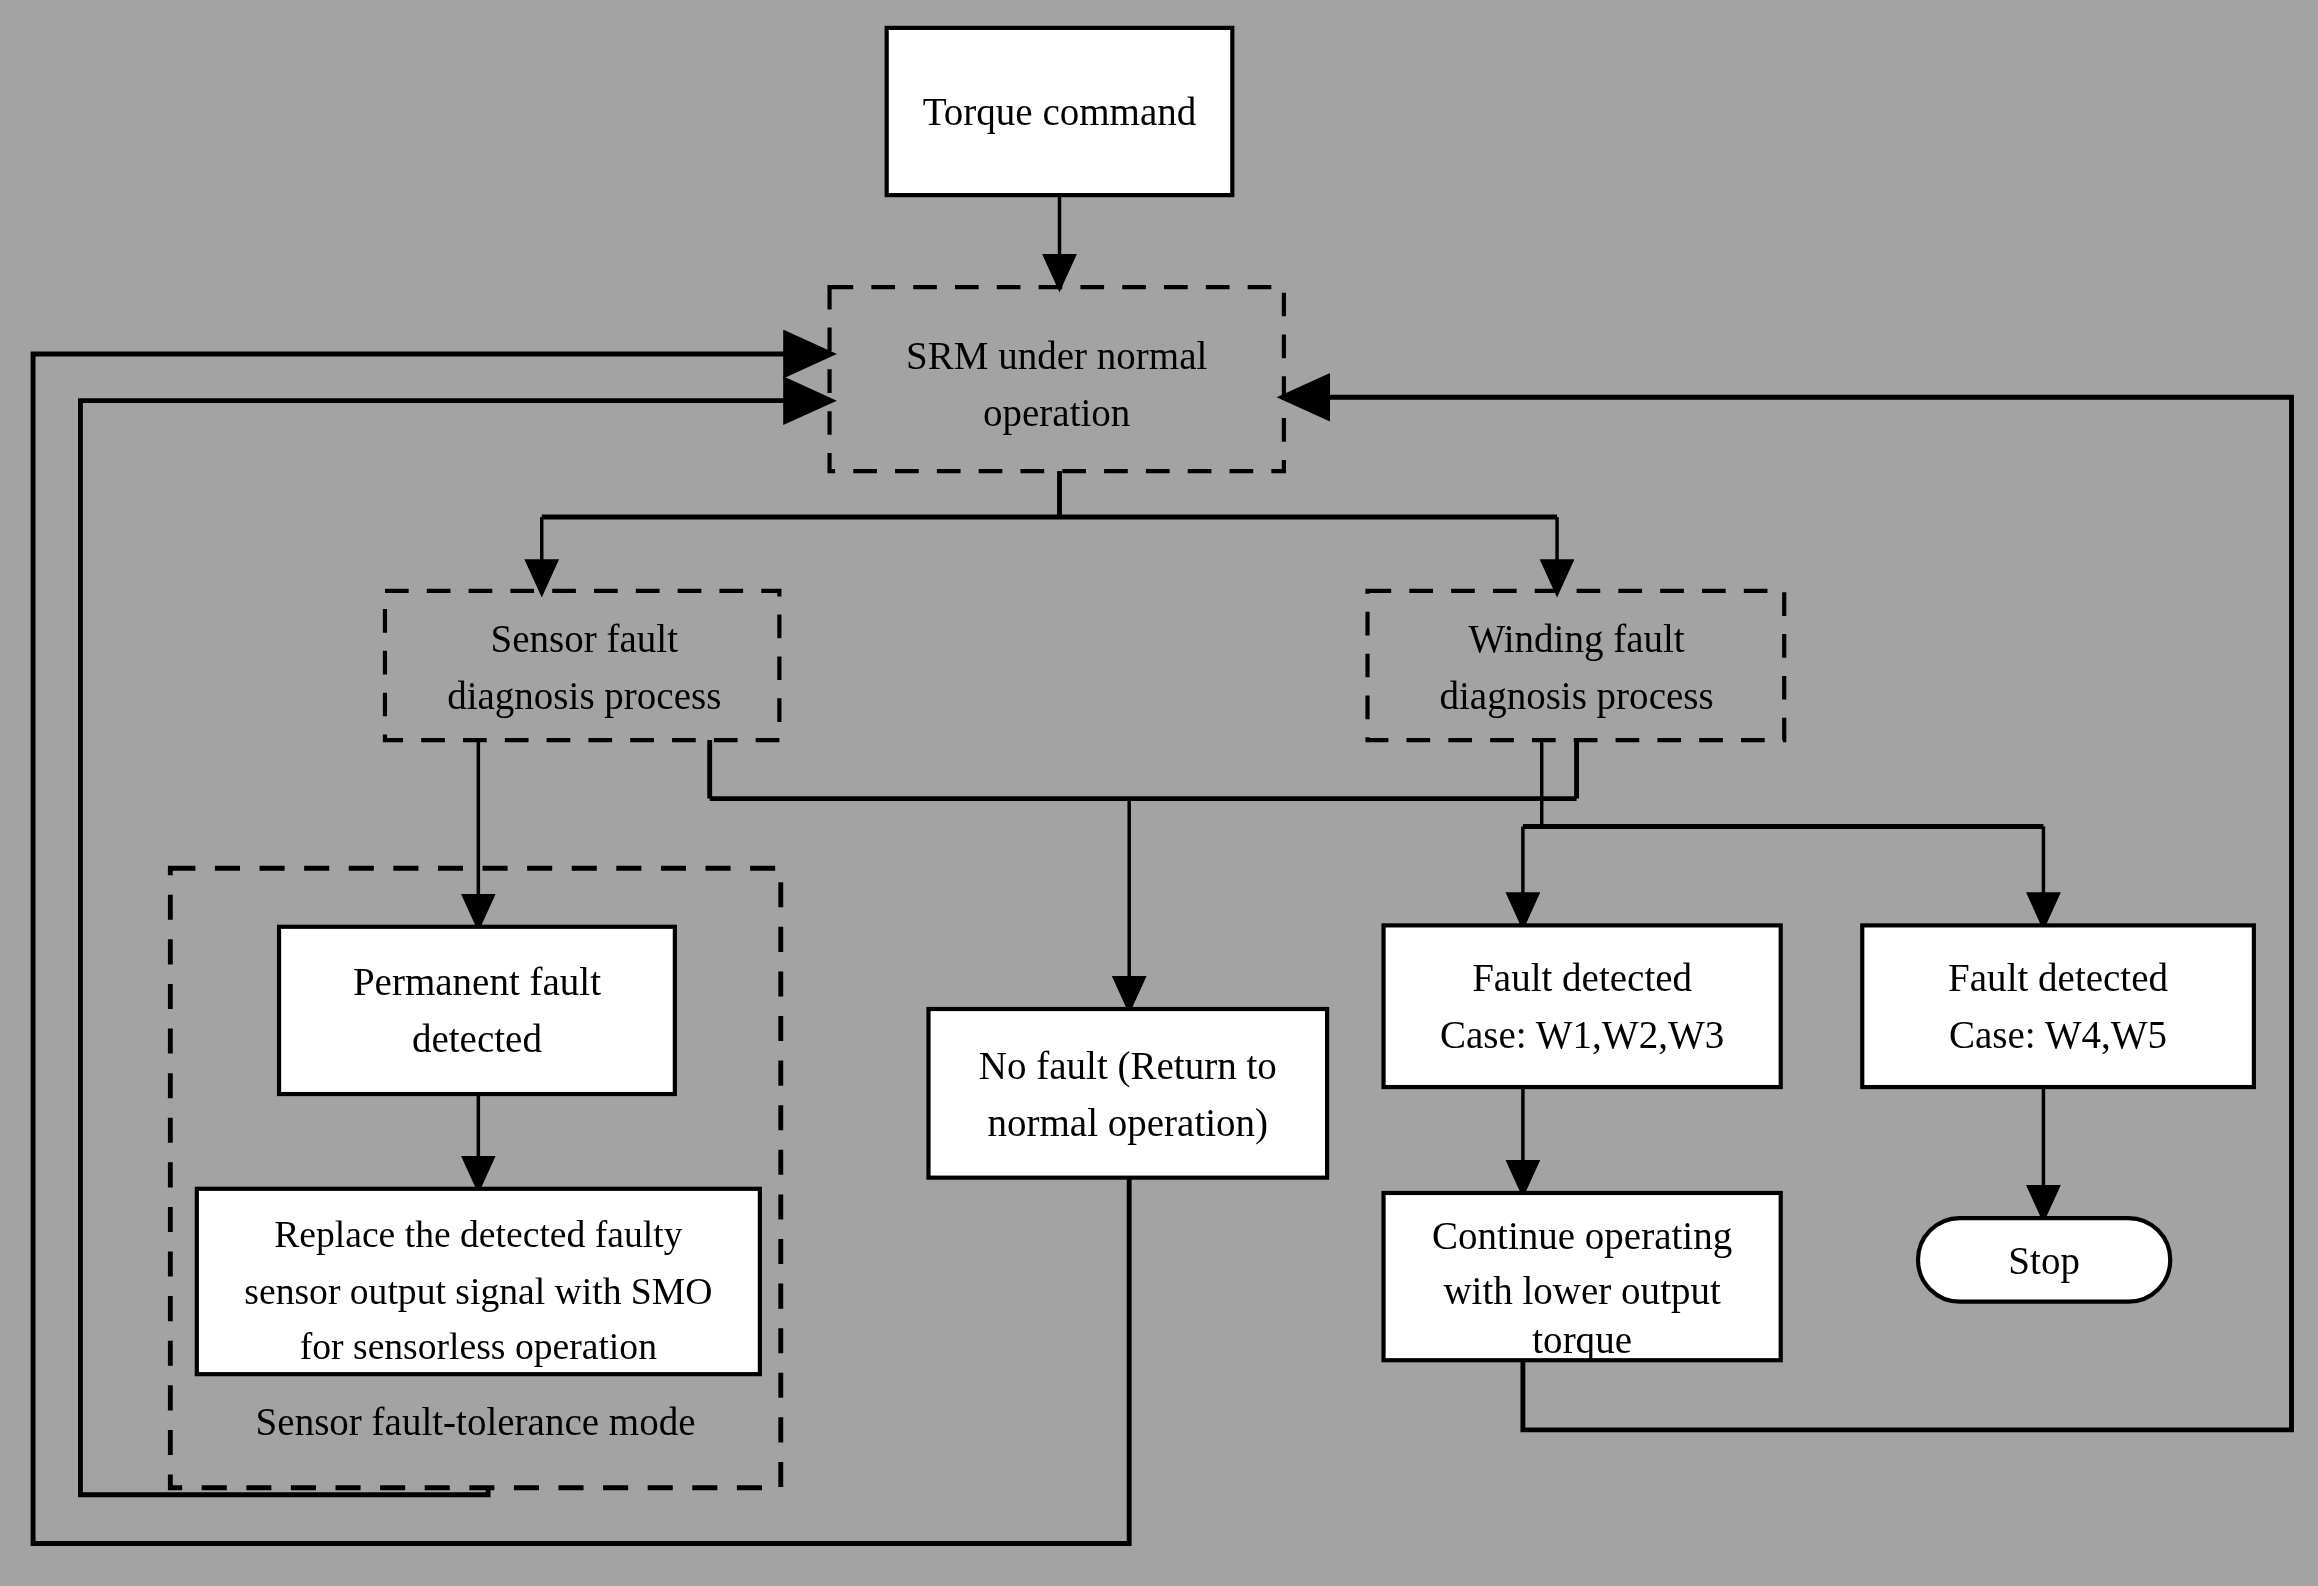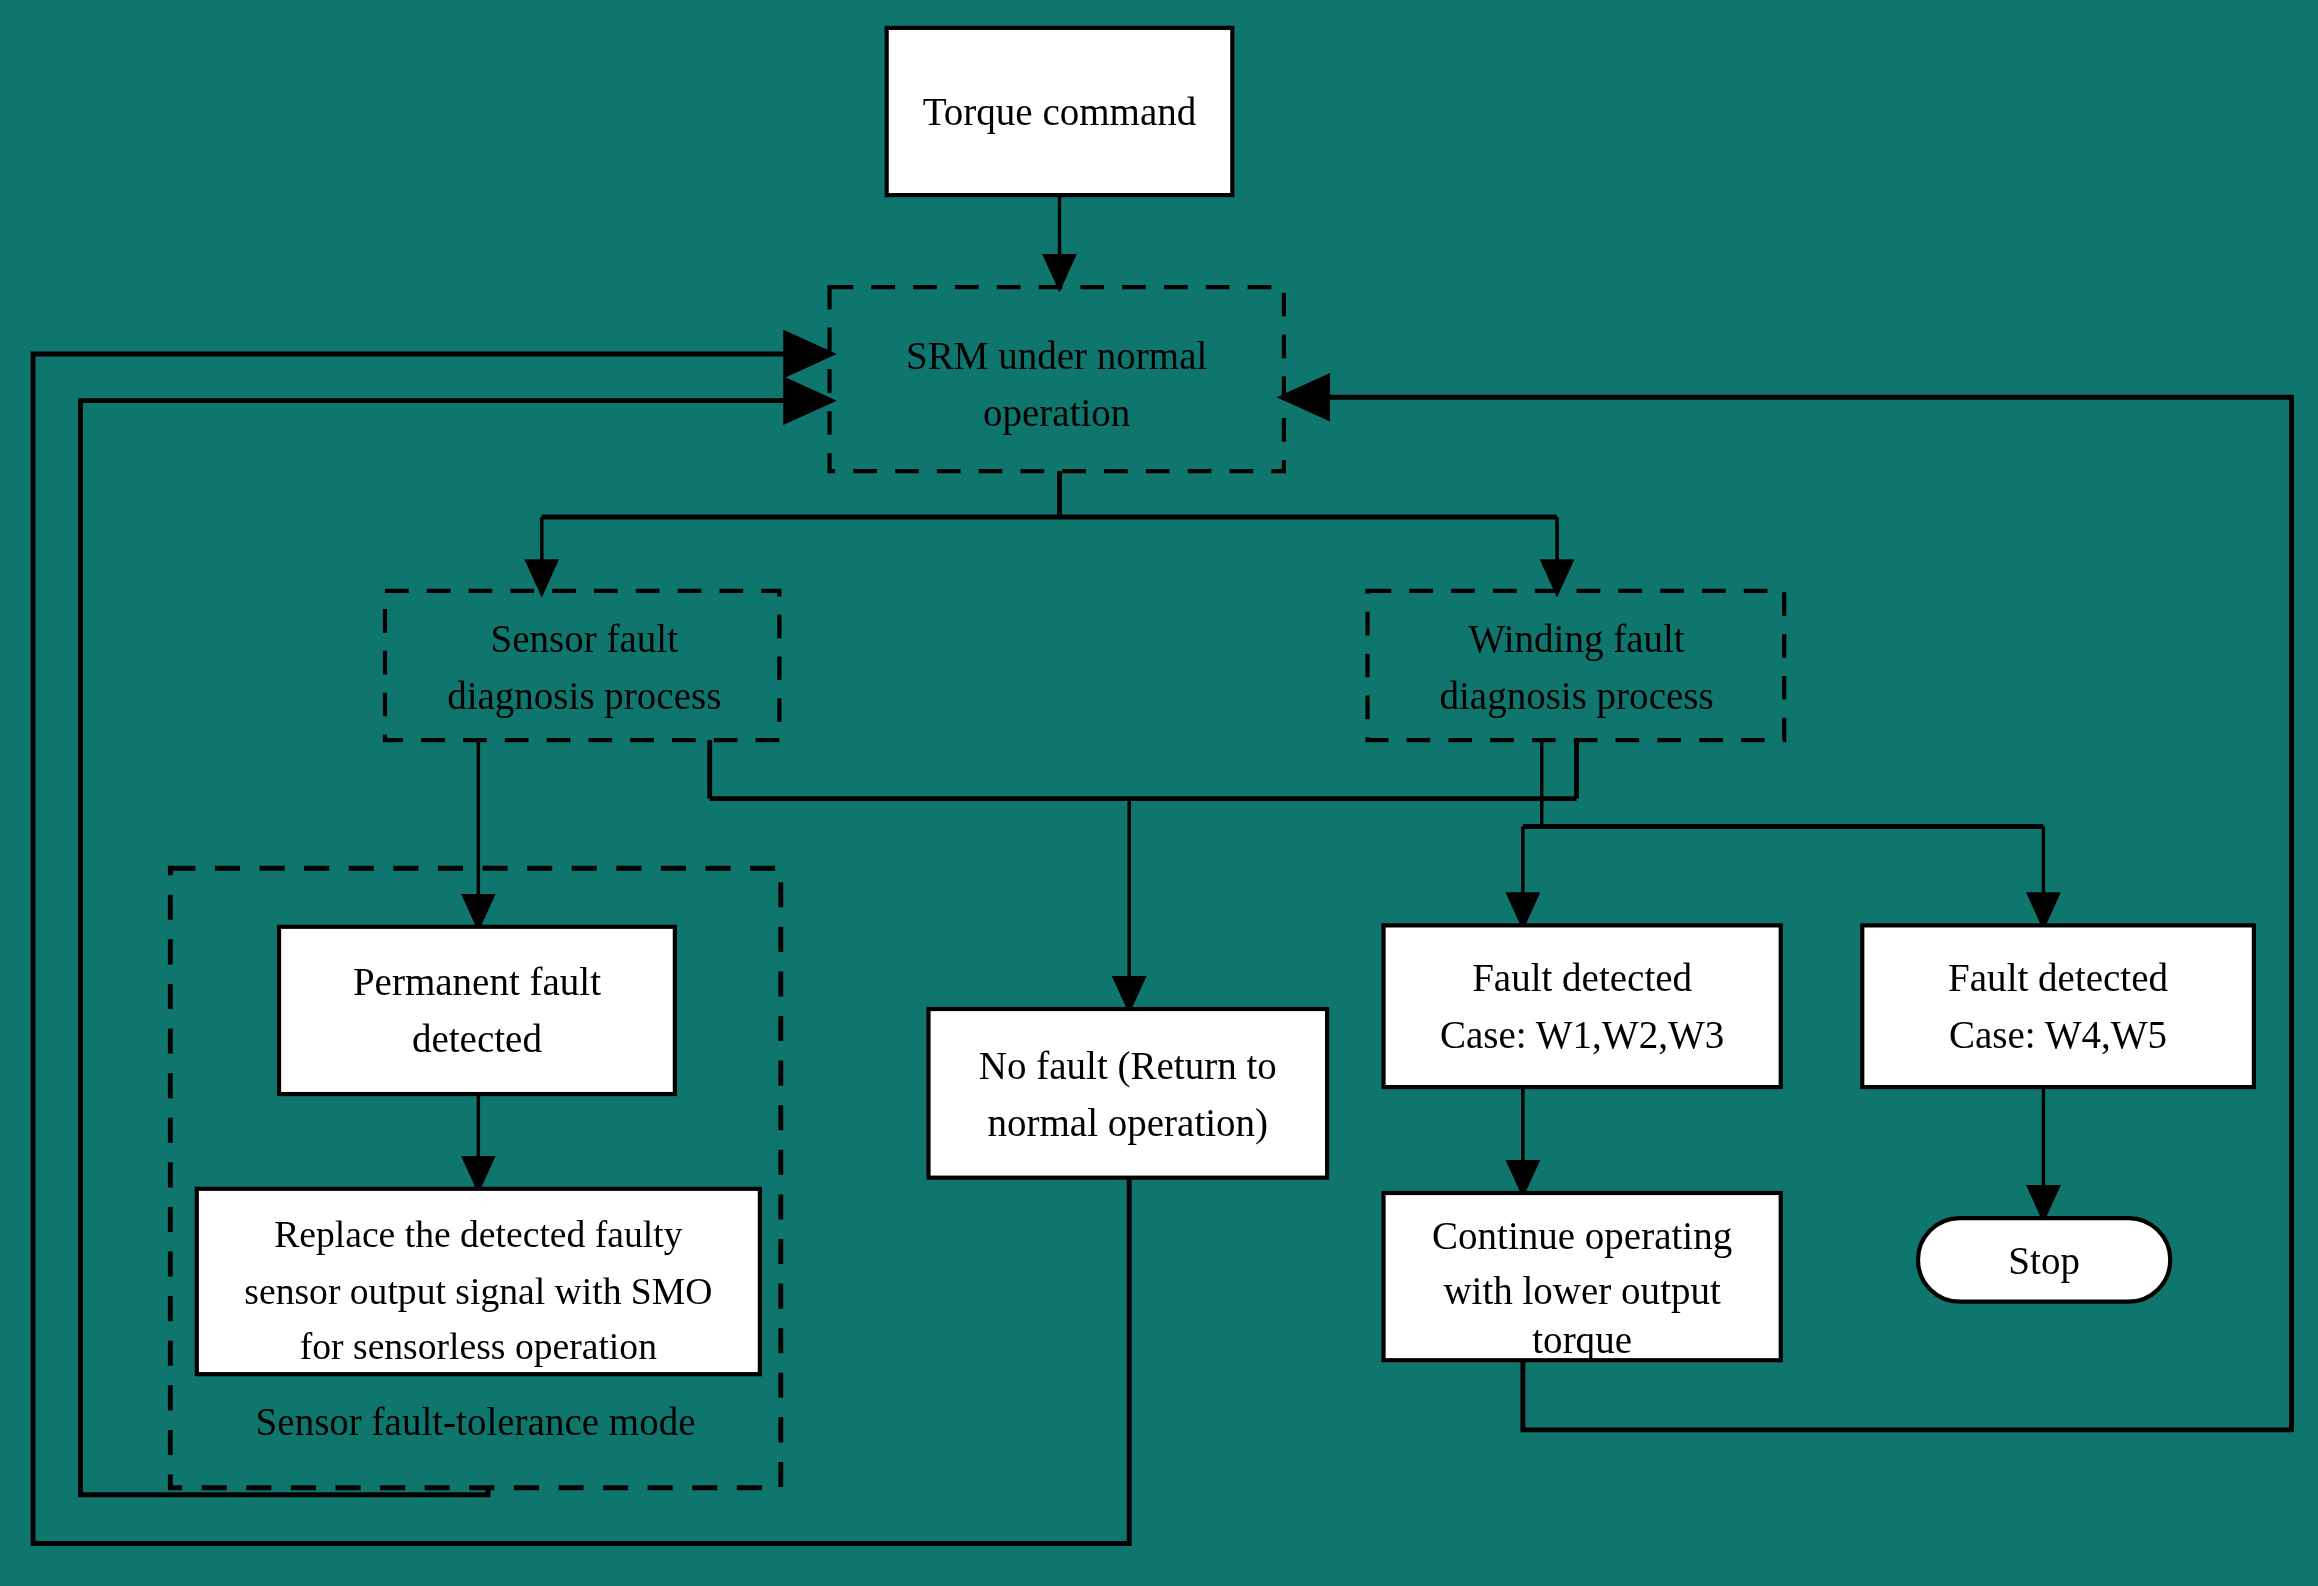--- a/index.html
+++ b/index.html
@@ -4,21 +4,21 @@
 <style>
   html, body {
     margin: 0;
     padding: 0;
     background: #ffffff;
   }
   #diagram-root {
     position: relative;
     width: 2319px;
     height: 1586px;
-    background: #0f766e;
+    background: #a3a3a3;
     font-family: "Liberation Serif", "DejaVu Serif", serif;
   }
   svg#flow {
     position: absolute;
     top: 0;
     left: 0;
     width: 2319px;
     height: 1586px;
   }
   .nodetext {

